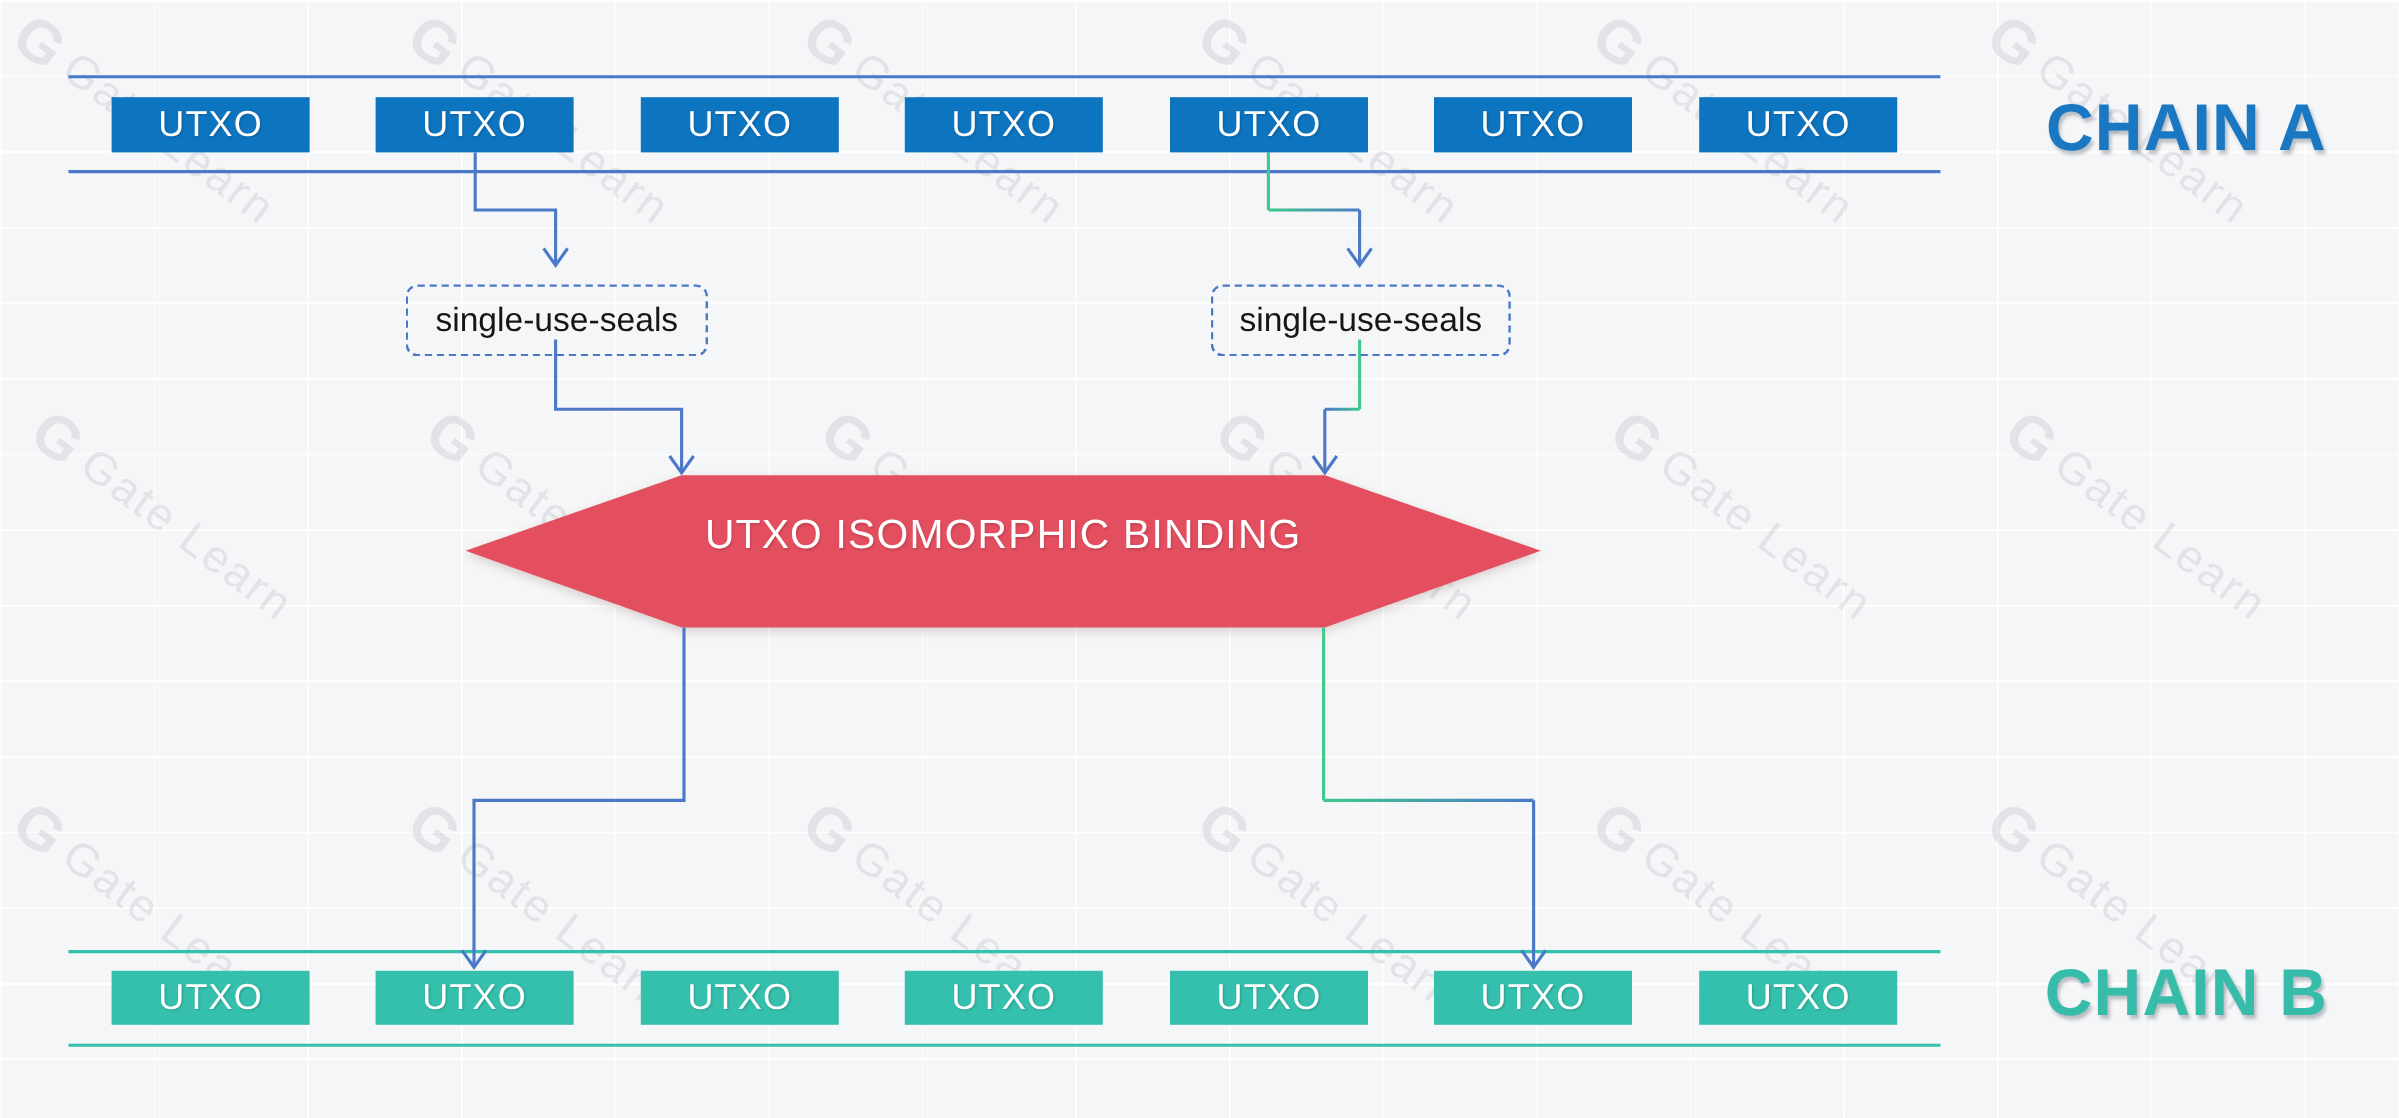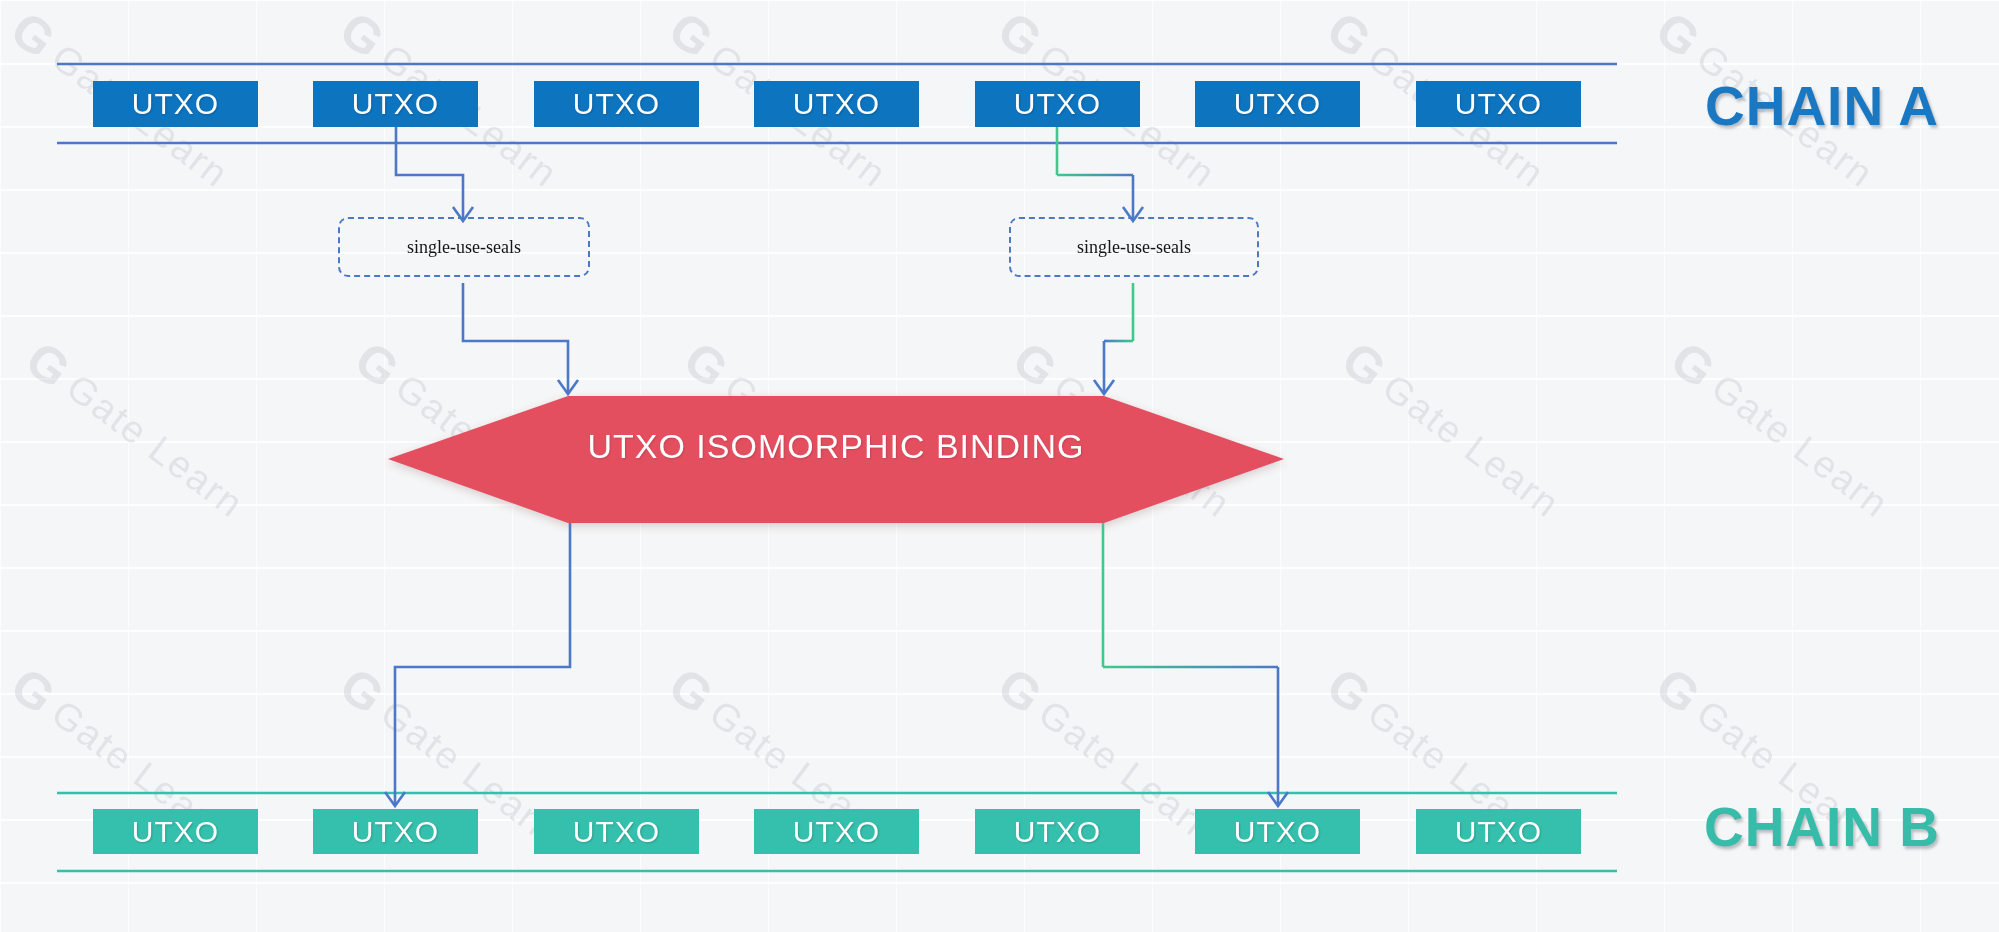--- a/index.html
+++ b/index.html
@@ -32,24 +32,24 @@
     position:absolute; width:165px; display:flex; align-items:center; justify-content:center;
     color:#fff; font-size:30px; letter-spacing:1px; font-weight:500;
     text-shadow:1px 1px 2px rgba(0,0,0,.18);
     text-align:center;
   }
   .utxo.a { top:81px; height:46px; background:#0d74c0; }
   .utxo.b { top:809px; height:45px; background:#35bfad; }
 
   
   .seal {
-    position:absolute; top:217px; height:60px;
+    position:absolute; top:237px; height:60px;
     border:2.4px dashed #4b79c8; border-radius:10px;
     display:flex; align-items:center; justify-content:center;
-    color:#161616; font-size:18px;font-family:Liberation Serif, serif;
+    color:#161616; font-size:28px;
   }
   .seal.left  { left:338px; width:252px; }
   .seal.right { left:1009px; width:250px; }
 
   
   .binding-label {
     position:absolute; left:388px; top:396px; width:896px; height:101px;
     display:flex; align-items:center; justify-content:center;
     color:#fff; font-size:34px; letter-spacing:1px;
     text-shadow:1px 1px 2px rgba(0,0,0,.15);

